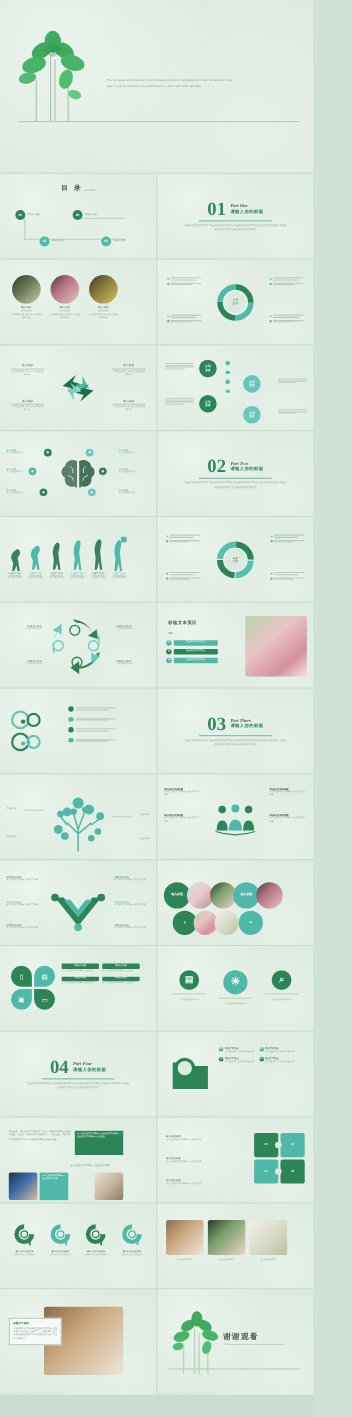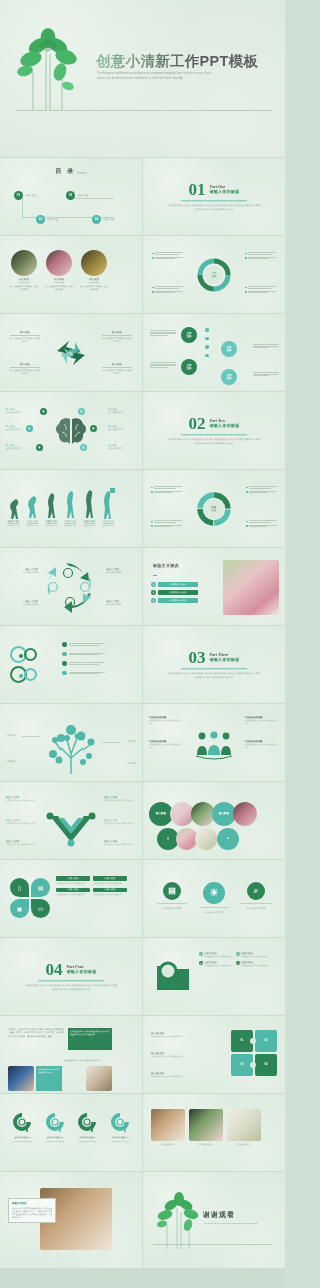--- a/index.html
+++ b/index.html
@@ -90,21 +90,20 @@
           <ellipse cx="44" cy="46" rx="6" ry="9" transform="rotate(18 44 46)" fill="#52bd72"></ellipse>
           <ellipse cx="9" cy="45" rx="8" ry="5" transform="rotate(-12 9 45)" fill="#52bd72"></ellipse>
           <ellipse cx="52" cy="60" rx="6" ry="4" transform="rotate(20 52 60)" fill="#63c882"></ellipse>
         </g>
         <g fill="#2f8a4b" opacity=".35">
           <path d="M22 20 L32 12 L32 26 Z"></path>
           <path d="M42 20 L32 12 L32 26 Z"></path>
         </g>
       </svg>
     </div>
-    <div class="hero-title">创意小清新工作PPT模板</div>
     <div class="hero-sub">The European and American wind business powerpoint template Don't look for success if you want it, just do what you love and believe in, and it will come naturally.</div>
     <div class="hero-rule"></div>
   </div>
 
   <div class="row">
     <div class="slide">
       <div style="position:absolute;left:50%;top:9px;transform:translateX(-50%);display:flex;align-items:flex-end;gap:2px">
         <span style="font-size:6px;font-weight:bold;color:#4a5a52;letter-spacing:2px">目 录</span>
         <span style="font-size:2.6px;color:#96a89d;padding-bottom:1px">Content</span>
       </div>

